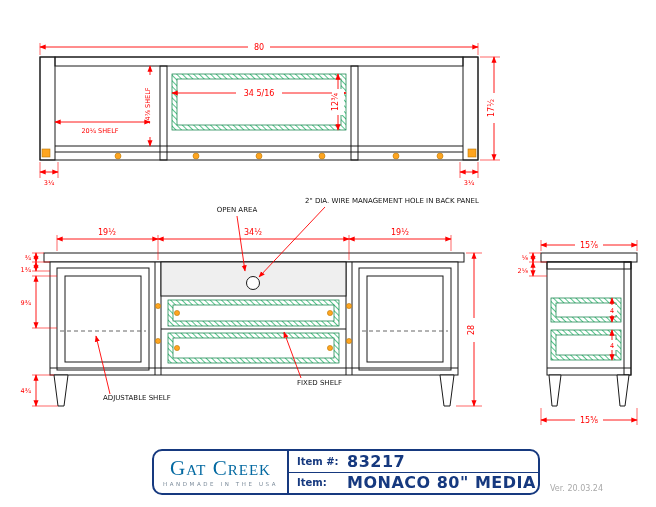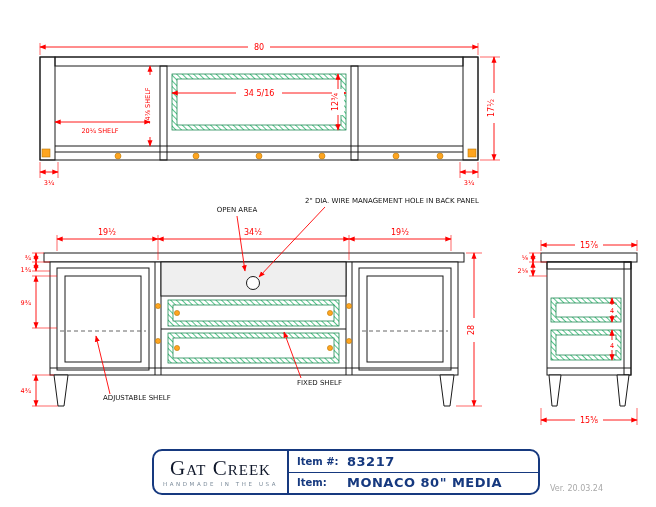--- a/index.html
+++ b/index.html
@@ -18,27 +18,27 @@
   text.dts{fill:#ff0000;font-size:6.5px;}
   text.lbl{fill:#111;font-size:7px;}
   .wbg{fill:#ffffff;}
   .dot{fill:#ffa51f;stroke:#b97708;stroke-width:0.6;}
 
   
   .titleblock{position:absolute;left:152px;top:449px;width:388px;height:46px;
       border:2px solid #16397f;border-radius:10px;display:flex;box-sizing:border-box;background:#fff;}
   .tb-logo{width:133px;display:flex;flex-direction:column;align-items:center;justify-content:center;}
   .tb-brand{font-family:"Liberation Serif", serif;font-variant:small-caps;font-size:21px;
-      letter-spacing:1px;color:#0f172a;line-height:1;}
+      letter-spacing:1px;color:#0369a1;line-height:1;}
   .tb-tag{font-size:5.5px;letter-spacing:2.6px;color:#7a8a99;margin-top:2px;}
   .tb-items{flex:1;display:flex;flex-direction:column;border-left:2px solid #16397f;}
   .tb-row{flex:1;display:flex;align-items:center;padding-left:8px;color:#16397f;}
   .tb-row.first{border-bottom:1.5px solid #16397f;}
   .tb-label{font-size:10px;font-weight:bold;width:50px;}
-  .tb-value{font-size:13px;font-weight:bold;letter-spacing:0.5px;}
+  .tb-value{font-size:16px;font-weight:bold;letter-spacing:0.5px;}
   .version{position:absolute;left:550px;top:484px;font-size:8px;color:#a9a9a9;}
 </style>
 </head>
 <body>
 
 <div id="canvas">
 <svg width="656" height="507" viewBox="0 0 656 507">
   <defs>
     <marker id="arr" viewBox="0 0 10 10" refX="9" refY="5" markerWidth="7" markerHeight="7" orient="auto-start-reverse">
       <path d="M0,1 L10,5 L0,9 z" fill="#ff0000"></path>

